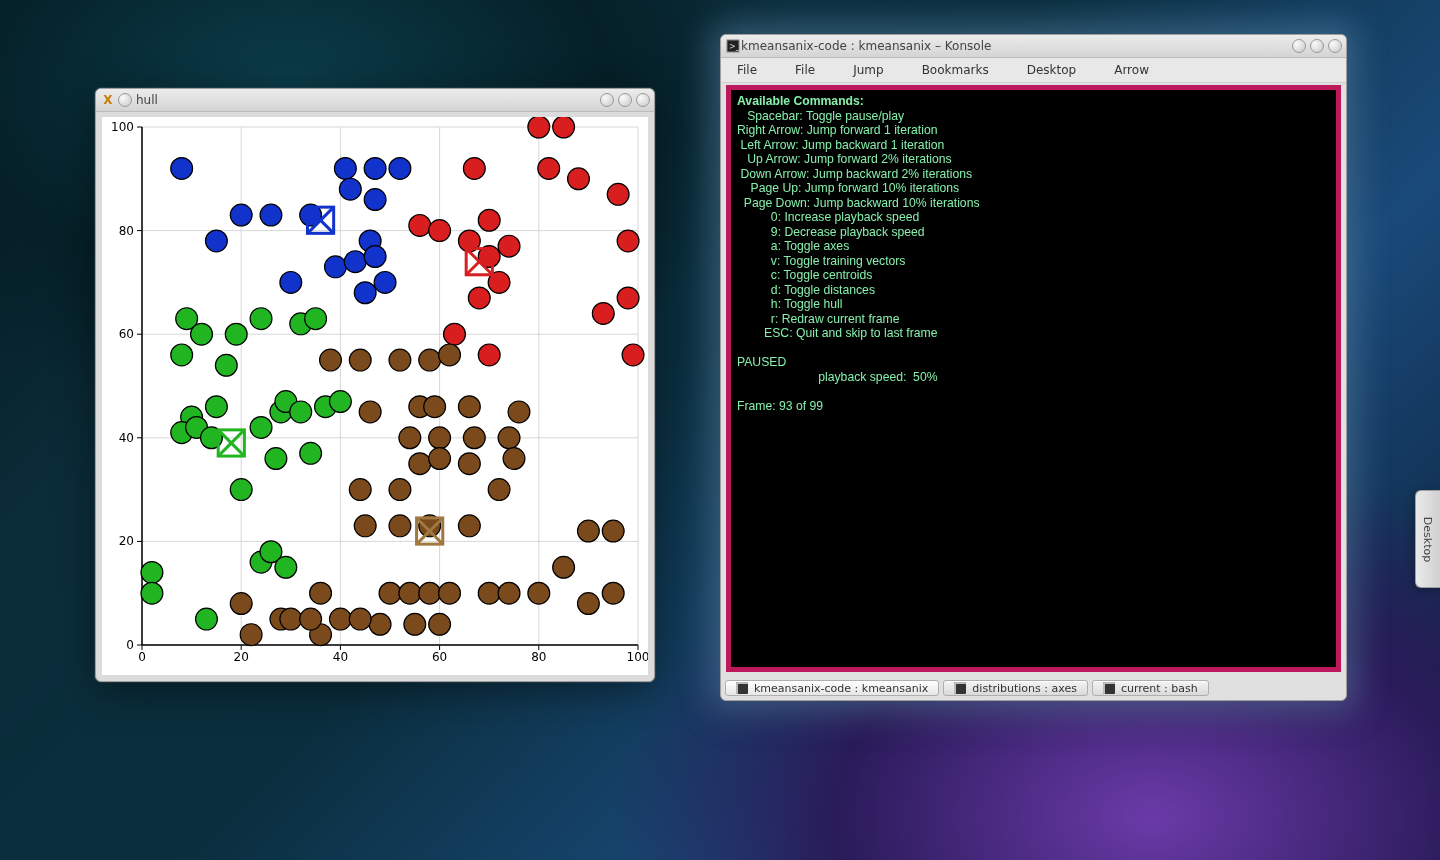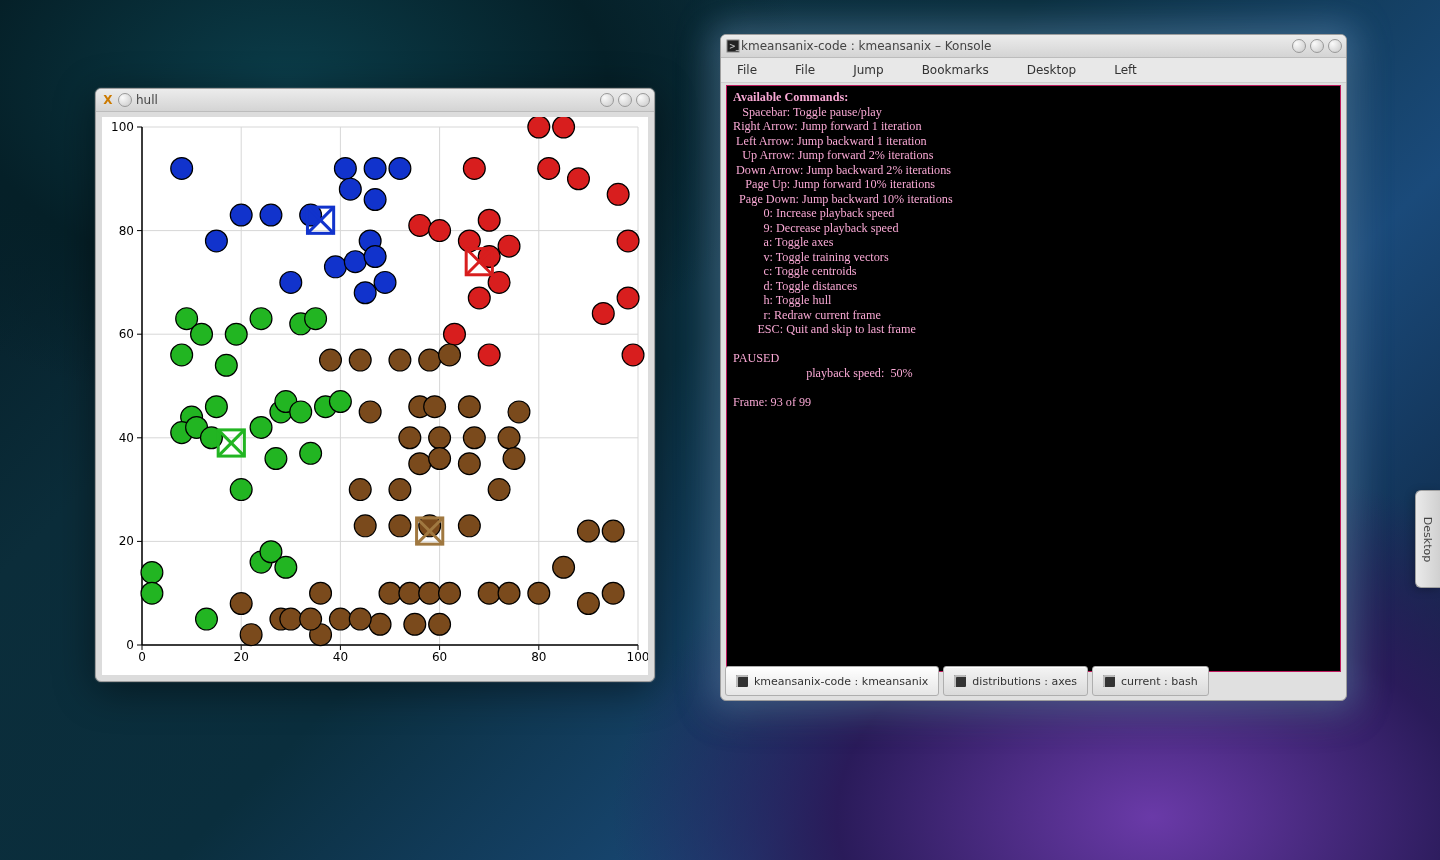--- a/index.html
+++ b/index.html
@@ -67,30 +67,30 @@
   #konsole-win .menubar {
     height:24px; background:#e8e8e8;
     display:flex; align-items:center;
     font-size:12px; color:#333;
     padding:0 6px; gap:18px;
     border-bottom:1px solid #cfcfcf;
   }
   .menubar .mi { padding:2px 10px; border-radius:3px; }
   .terminal {
     position:absolute; left:5px; right:5px; top:50px; bottom:28px;
-    background:#000; color:#f9a8d4;
-    font-family:Liberation Serif, serif;
+    background:#000; color:#86efac;
+    font-family:Liberation Sans, sans-serif;
     font-size:12.2px; line-height:14.5px;
     padding:4px 6px;
     white-space:pre;
     overflow:hidden;
-    border:1px solid #be185d;
+    border:5px solid #be185d;
   }
   .tabbar {
-    position:absolute; left:4px; right:4px; bottom:4px; height:30px;
+    position:absolute; left:4px; right:4px; bottom:4px; height:16px;
     display:flex; gap:4px;
   }
   .tab {
     display:flex; align-items:center; gap:6px;
     padding:0 10px; font-size:11px; color:#333;
     background:linear-gradient(#f4f4f4,#dadada);
     border:1px solid #aeaeae; border-radius:3px;
     box-shadow: inset 0 1px 0 #fff;
   }
   .tab.active { background:linear-gradient(#ffffff,#e6e6e6); }
@@ -326,21 +326,21 @@
       <div class="wbtn"></div>
       <div class="wbtn"></div>
     </div>
   </div>
   <div class="menubar" id="konsole-menubar">
       <div class="mi">File</div>
       <div class="mi">File</div>
       <div class="mi">Jump</div>
       <div class="mi">Bookmarks</div>
       <div class="mi">Desktop</div>
-      <div class="mi">Left</div>
+      <div class="mi">Arrow</div>
     </div>
   <div class="terminal" id="terminal"><b>Available Commands:</b>
    Spacebar: Toggle pause/play
 Right Arrow: Jump forward 1 iteration
  Left Arrow: Jump backward 1 iteration
    Up Arrow: Jump forward 2% iterations
  Down Arrow: Jump backward 2% iterations
     Page Up: Jump forward 10% iterations
   Page Down: Jump backward 10% iterations
           0: Increase playback speed

